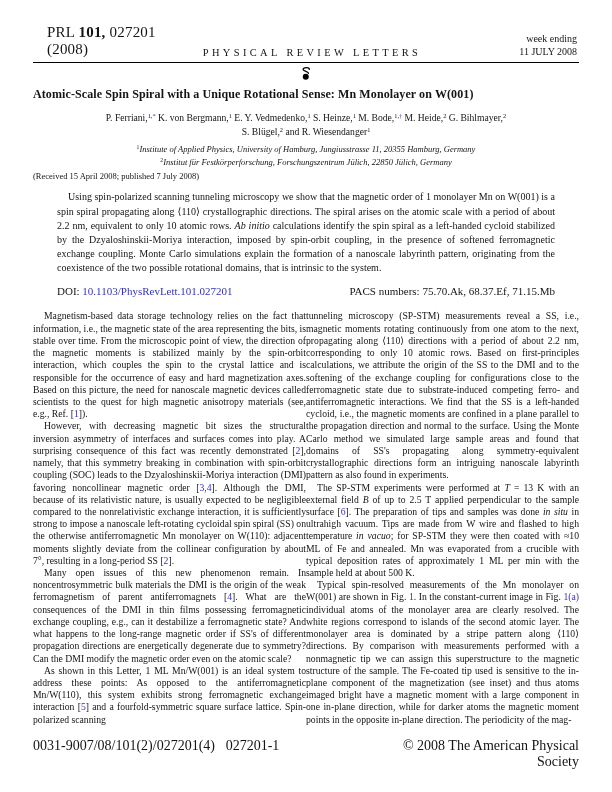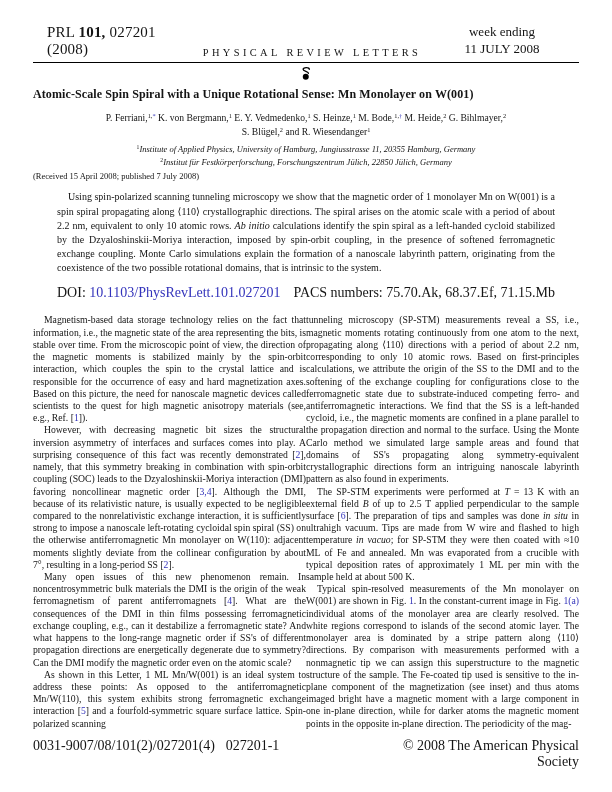--- a/index.html
+++ b/index.html
@@ -10,34 +10,34 @@
     box-sizing:border-box;
     font-family:"Liberation Serif","DejaVu Serif",serif;
     color:#141414;
     overflow:hidden;
   }
   .content{position:absolute;left:33px;right:33px;top:24px;}
   
   .header{display:flex;align-items:flex-end;justify-content:space-between;}
   .cite{font-size:15px;flex:0 0 150px;padding-left:14px;letter-spacing:.2px;}
   .jname{font-size:10.4px;letter-spacing:3.4px;text-align:center;flex:1;white-space:nowrap;}
-  .week{font-size:13px;flex:0 0 150px;text-align:center;line-height:1.3;padding-right:2px;}
+  .week{font-size:10px;flex:0 0 150px;text-align:right;line-height:1.3;padding-right:2px;}
   .rule{border-top:1.2px solid #000;margin-top:4px;}
   
   .ornament{text-align:center;margin-top:3px;height:15px;line-height:0;}
   
   .title{font-size:12px;font-weight:bold;margin:6px 0 0 0;letter-spacing:.1px;}
   .authors{font-size:9.6px;text-align:center;margin-top:0;line-height:1.45;}
   .authors.first{margin-top:9px;}
   .affil{font-size:8.5px;text-align:center;line-height:1.5;}
   .affil.first{margin-top:4px;}
   .received{font-size:8.5px;margin-top:3px;}
   
   .abstract{width:498px;margin:9px auto 8px auto;font-size:10px;line-height:1.42;text-align:justify;text-indent:11px;}
-  .doirow{width:498px;margin:10px auto 0 auto;display:flex;justify-content:space-between;font-size:14px;}
+  .doirow{width:498px;margin:10px auto 0 auto;display:flex;justify-content:space-between;font-size:11px;}
   
   .columns{display:flex;margin-top:13px;height:478px;overflow:hidden;text-align:justify;}
   .col{flex:1;font-size:9.7px;line-height:1.26;}
   .para{margin:0;}
   .para.ind{text-indent:11px;}
   
   .footer{position:absolute;left:33px;right:33px;top:738px;display:flex;font-size:14px;}
   .f-left{flex:1.2;text-align:left;}
   .f-center{flex:1;}
   .f-right{flex:1.2;text-align:right;}

